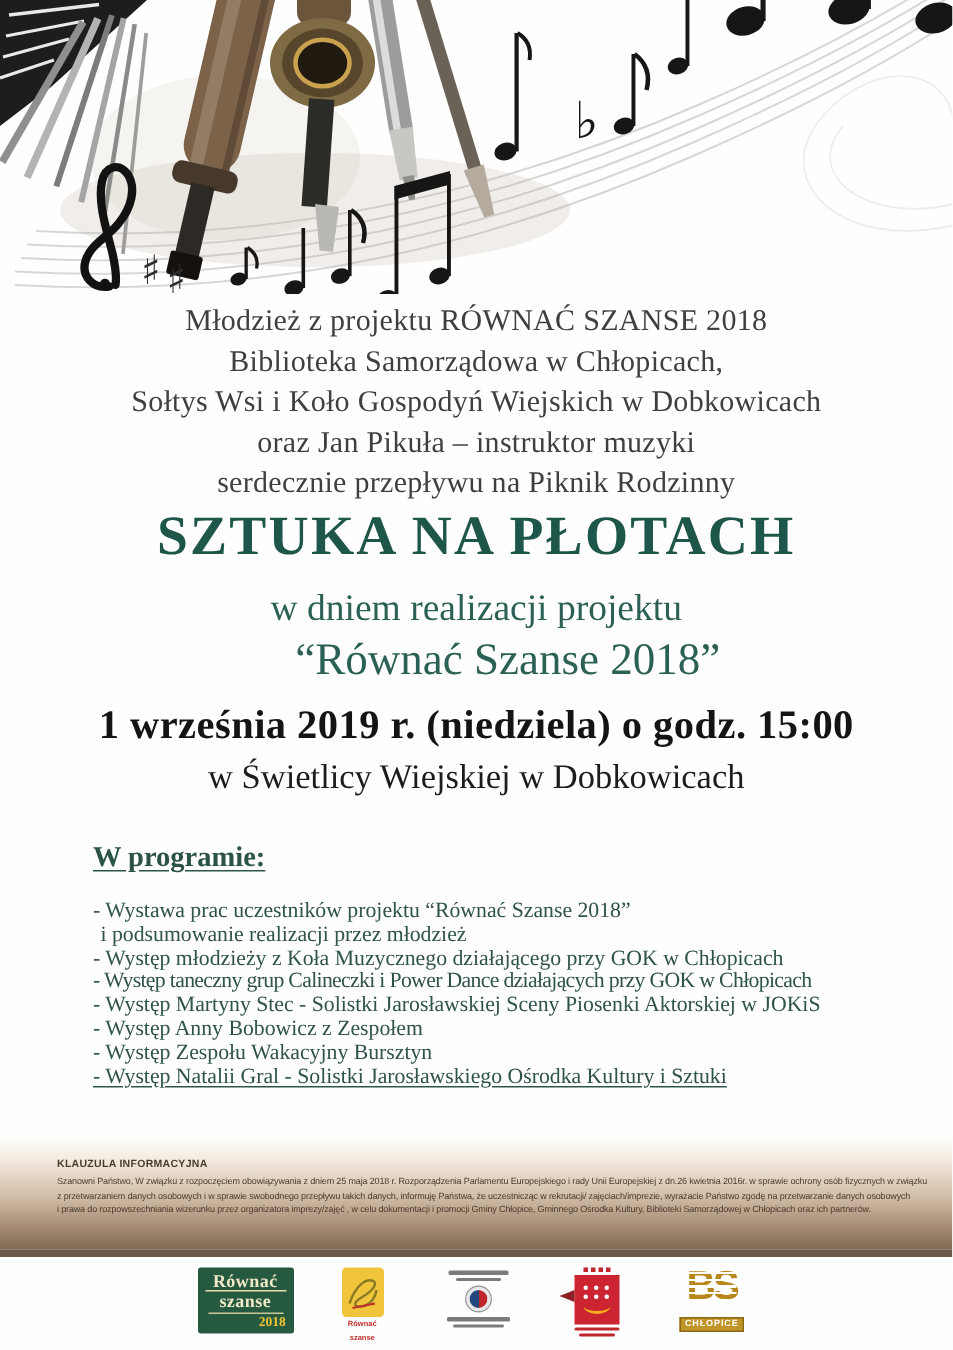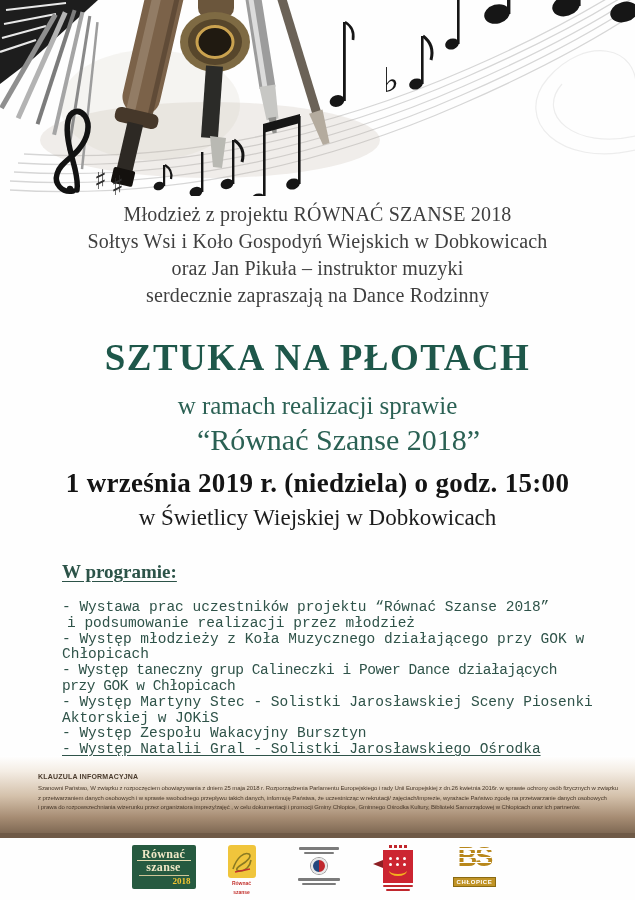--- a/index.html
+++ b/index.html
@@ -14,21 +14,21 @@
   .title{top:336px;font-size:37px;font-weight:bold;color:#1e574a;letter-spacing:1.5px;}
   .subtitle{top:392px;font-size:25px;color:#2b6154;}
   .quote{top:423px;font-size:30px;color:#2b6154;padding-left:21px;}
   .date{top:468px;font-size:27px;font-weight:bold;color:#141414;letter-spacing:.3px;}
   .location{top:505px;font-size:23px;color:#1c1c1c;}
   .program{position:absolute;left:62px;top:561px;right:40px;}
   .program-heading{
     display:inline-block;font-size:19px;font-weight:bold;color:#2c5348;
     text-decoration:underline;text-underline-offset:3px;margin-bottom:15px;
   }
-  .program-list{margin-top:2px;font-family:Liberation Mono, monospace;}
+  .program-list{margin-top:2px;}
   .program-item{font-size:14.5px;line-height:15.8px;color:#2f5349;}
   .program-item.cont{padding-left:5px;}
   .program-item.condensed{letter-spacing:-.45px;}
   .program-item.underlined{text-decoration:underline;text-underline-offset:2px;}
   .legal-band{
     position:absolute;top:756px;left:0;width:100%;height:82px;box-sizing:border-box;
     padding:17px 38px 0;overflow:hidden;
     background:linear-gradient(180deg,#ffffff 0%,#f4ede4 20%,#d4c1ab 52%,#a68c73 80%,#7f6954 100%);
     border-bottom:5px solid #6f5a47;
     font-family:"Liberation Sans",sans-serif;color:#4a3b2d;
@@ -195,39 +195,41 @@
       <ellipse cx="497" cy="14" rx="13" ry="9.5" transform="rotate(-16 497 14)"></ellipse>
       <rect x="507" y="-40" width="3.4" height="54"></rect>
       <ellipse cx="566" cy="6" rx="14" ry="10" transform="rotate(-16 566 6)"></ellipse>
       <rect x="577" y="-50" width="3.6" height="56"></rect>
       <ellipse cx="624" cy="12" rx="14" ry="10" transform="rotate(-16 624 12)"></ellipse>
     </g>
   </svg>
 
   <div class="centered intro">
     <div>Młodzież z projektu RÓWNAĆ SZANSE 2018</div>
+    <div>Biblioteka Samorządowa w Chłopicach,</div>
     <div>Sołtys Wsi i Koło Gospodyń Wiejskich w Dobkowicach</div>
     <div>oraz Jan Pikuła – instruktor muzyki</div>
-    <div>serdecznie zapraszają na Dance Rodzinny</div>
+    <div>serdecznie przepływu na Piknik Rodzinny</div>
   </div>
 
   <div class="centered title">SZTUKA NA PŁOTACH</div>
-  <div class="centered subtitle">w ramach realizacji sprawie</div>
+  <div class="centered subtitle">w dniem realizacji projektu</div>
   <div class="centered quote">“Równać Szanse 2018”</div>
   <div class="centered date">1 września 2019 r. (niedziela) o godz. 15:00</div>
   <div class="centered location">w Świetlicy Wiejskiej w Dobkowicach</div>
 
   <div class="program">
     <span class="program-heading">W programie:</span>
     <div class="program-list">
       <div class="program-item">- Wystawa prac uczestników projektu “Równać Szanse 2018”</div>
       <div class="program-item cont">i podsumowanie realizacji przez młodzież</div>
       <div class="program-item">- Występ młodzieży z Koła Muzycznego działającego przy GOK w Chłopicach</div>
       <div class="program-item condensed">- Występ taneczny grup Calineczki i Power Dance działających przy GOK w Chłopicach</div>
       <div class="program-item">- Występ Martyny Stec - Solistki Jarosławskiej Sceny Piosenki Aktorskiej w JOKiS</div>
+      <div class="program-item">- Występ Anny Bobowicz z Zespołem</div>
       <div class="program-item">- Występ Zespołu Wakacyjny Bursztyn</div>
       <div class="program-item underlined">- Występ Natalii Gral - Solistki Jarosławskiego Ośrodka Kultury i Sztuki</div>
     </div>
   </div>
 
   <div class="legal-band">
     <div class="legal-heading">KLAUZULA INFORMACYJNA</div>
     <div class="legal-line">Szanowni Państwo, W związku z rozpoczęciem obowiązywania z dniem 25 maja 2018 r. Rozporządzenia Parlamentu Europejskiego i rady Unii Europejskiej z dn.26 kwietnia 2016r. w sprawie ochrony osób fizycznych w związku</div>
     <div class="legal-line">z przetwarzaniem danych osobowych i w sprawie swobodnego przepływu takich danych,  informuję Państwa, że uczestnicząc w rekrutacji/ zajęciach/imprezie, wyrażacie Państwo zgodę na przetwarzanie danych osobowych</div>
     <div class="legal-line">i prawa do rozpowszechniania wizerunku przez organizatora imprezy/zajęć , w celu dokumentacji i promocji Gminy Chłopice, Gminnego Ośrodka Kultury, Biblioteki Samorządowej w Chłopicach oraz ich partnerów.</div>

